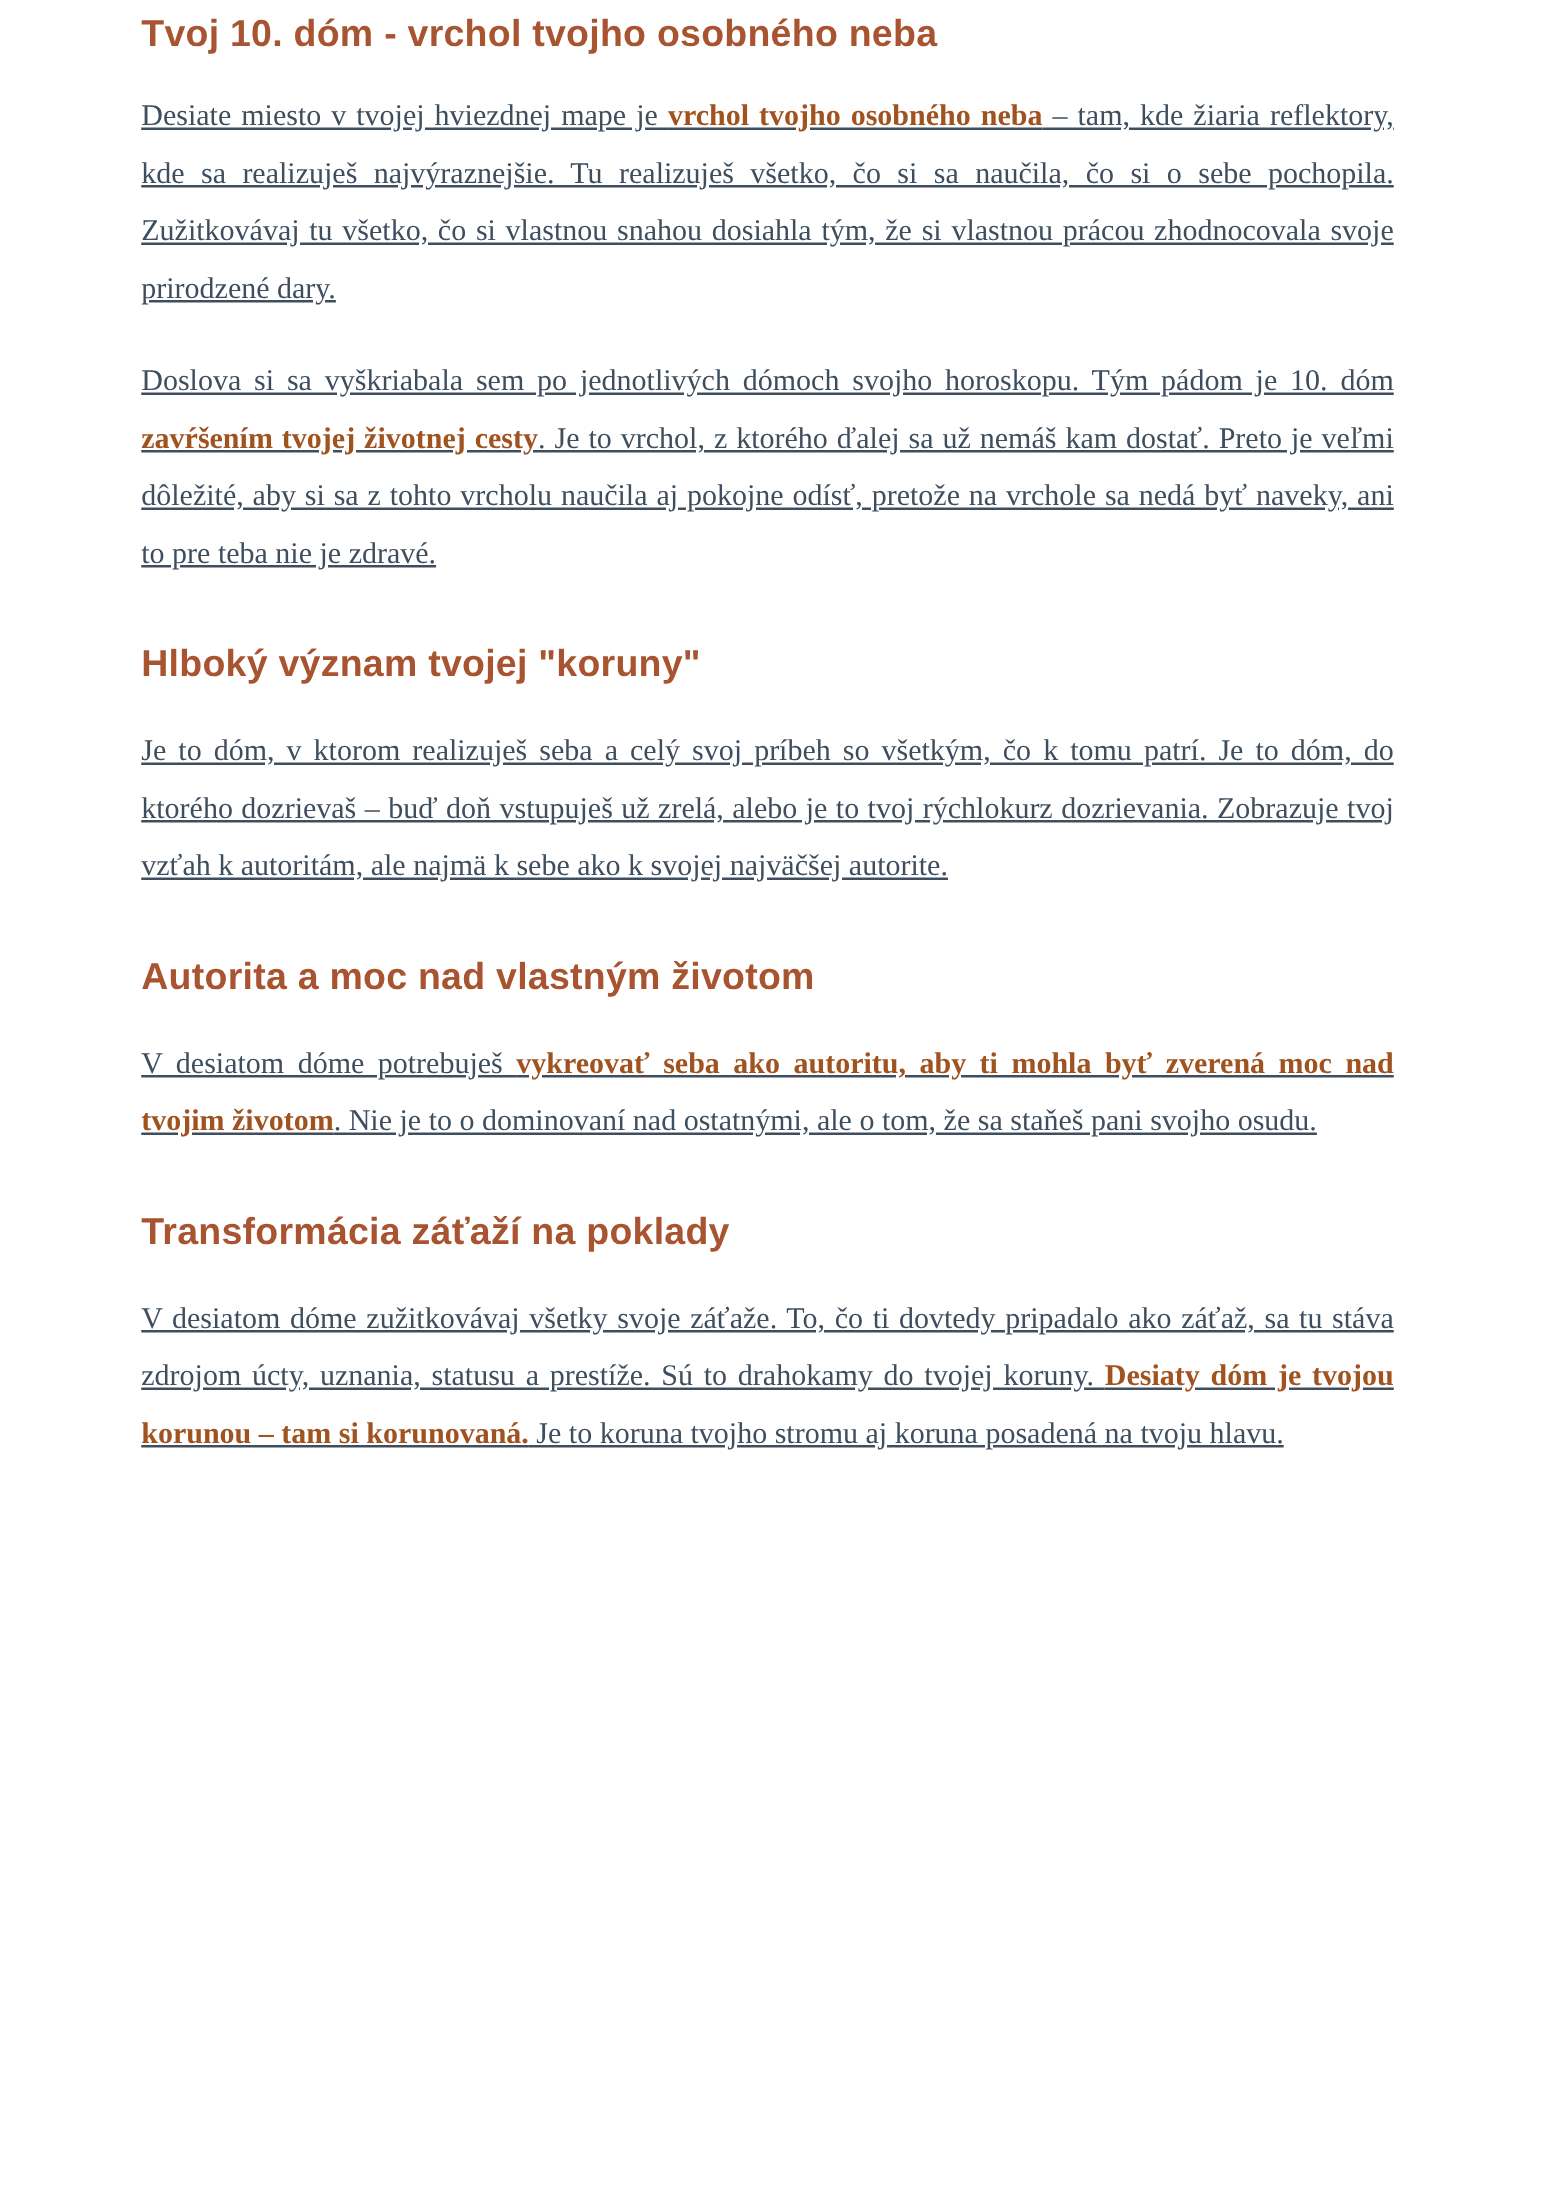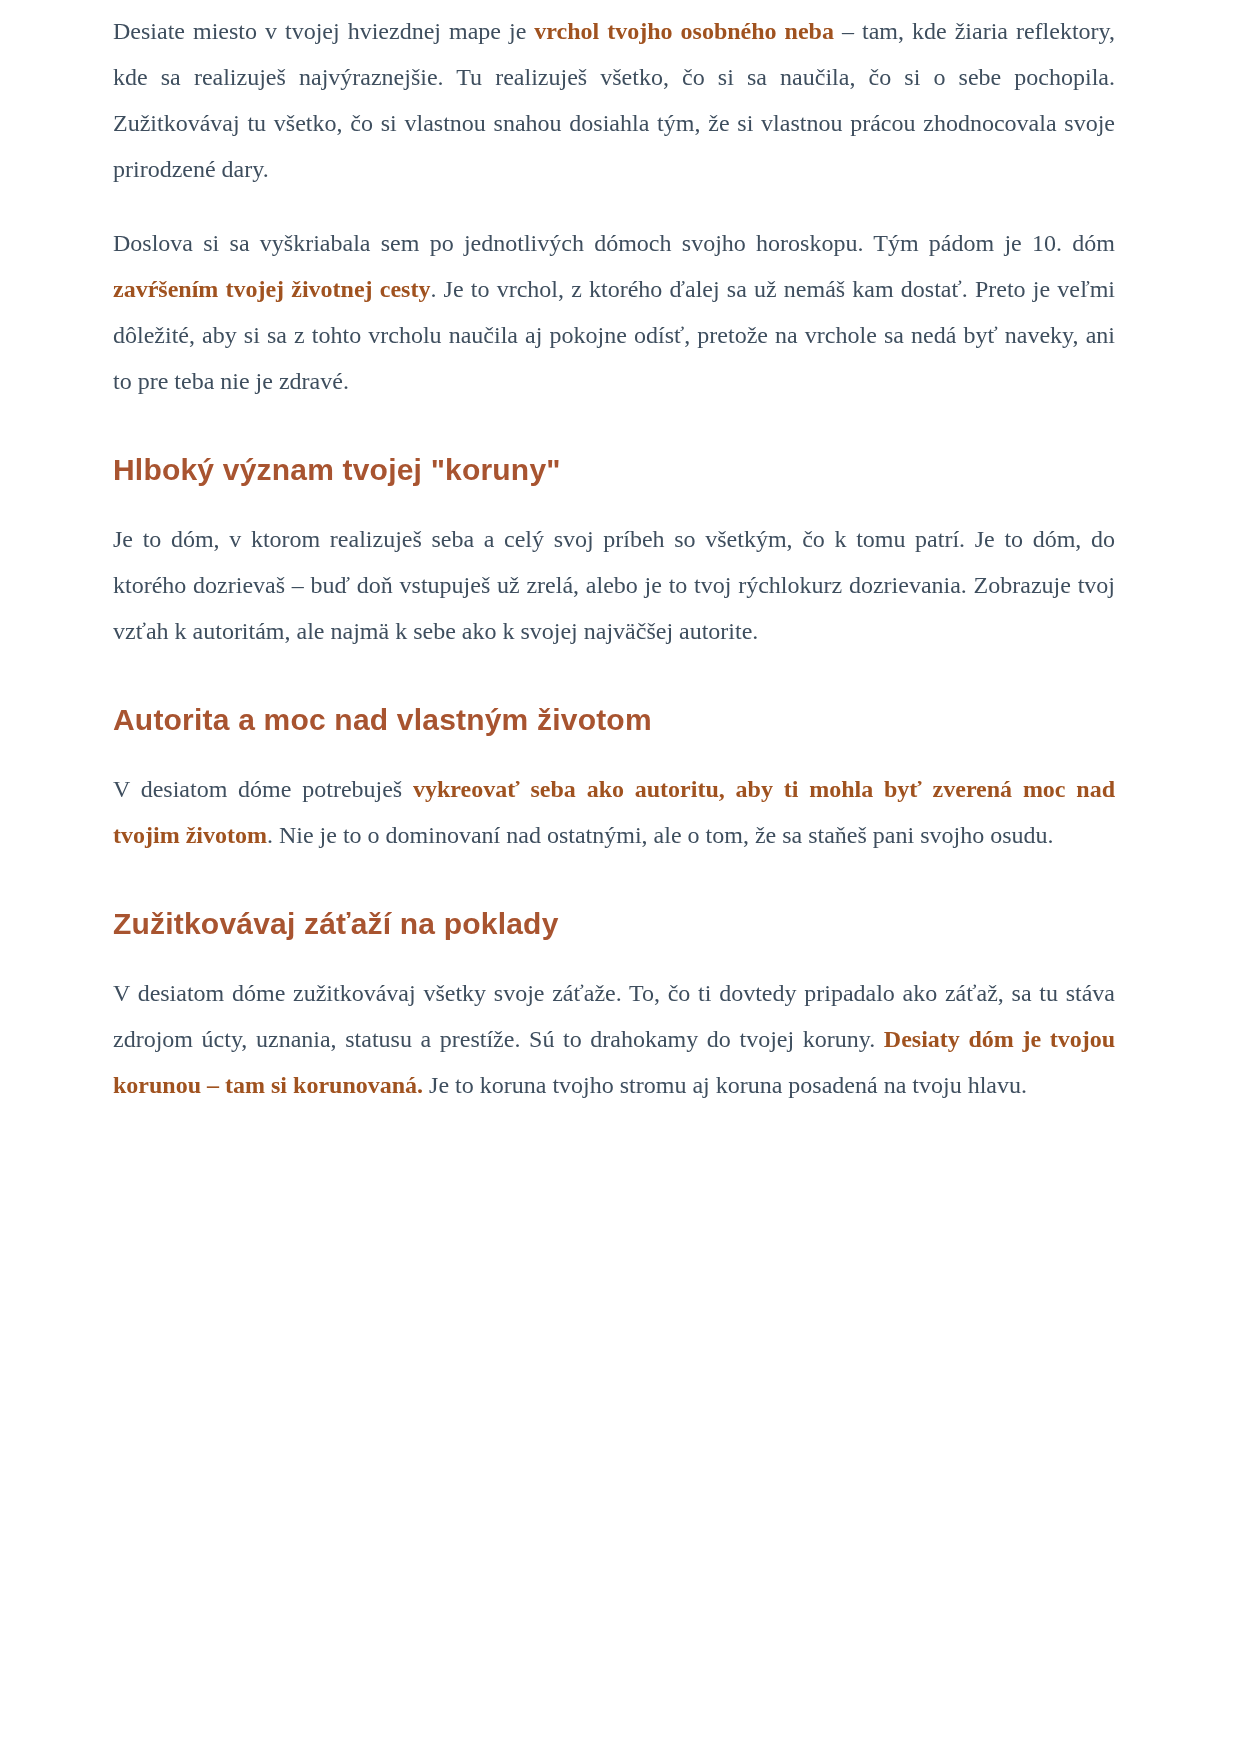--- a/index.html
+++ b/index.html
@@ -27,32 +27,34 @@
     margin:0 0 22px 0;
   }
   h2.sec-heading{margin:46px 0 26px 0;}
   p.para{
     font-family:"Liberation Serif", "DejaVu Serif", serif;
     font-size:24px;
     line-height:46px;
     color:var(--body-color);
     text-align:justify;
     margin:0 0 28px 0;
+    text-decoration:underline;
   }
   .run-normal{color:var(--body-color);}
   .run-accent-bold{color:var(--accent-color);font-weight:bold;}
   .run-accent{color:var(--accent-color);}
 </style>
 </head>
 <body>
 
 <main class="page">
   <article id="article">
+      <h1 class="sec-heading">Tvoj 10. dóm - vrchol tvojho osobného neba</h1>
       <p class="para"><span class="run-normal">Desiate miesto v tvojej hviezdnej mape je </span><span class="run-accent-bold">vrchol tvojho osobného neba</span><span class="run-normal"> – tam, kde žiaria reflektory, kde sa realizuješ najvýraznejšie. Tu realizuješ všetko, čo si sa naučila, čo si o sebe pochopila. Zužitkovávaj tu všetko, čo si vlastnou snahou dosiahla tým, že si vlastnou prácou zhodnocovala svoje prirodzené dary.</span></p>
       <p class="para"><span class="run-normal">Doslova si sa vyškriabala sem po jednotlivých dómoch svojho horoskopu. Tým pádom je 10. dóm </span><span class="run-accent-bold">zavŕšením tvojej životnej cesty</span><span class="run-normal">. Je to vrchol, z ktorého ďalej sa už nemáš kam dostať. Preto je veľmi dôležité, aby si sa z tohto vrcholu naučila aj pokojne odísť, pretože na vrchole sa nedá byť naveky, ani to pre teba nie je zdravé.</span></p>
       <h2 class="sec-heading">Hlboký význam tvojej "koruny"</h2>
       <p class="para"><span class="run-normal">Je to dóm, v ktorom realizuješ seba a celý svoj príbeh so všetkým, čo k tomu patrí. Je to dóm, do ktorého dozrievaš – buď doň vstupuješ už zrelá, alebo je to tvoj rýchlokurz dozrievania. Zobrazuje tvoj vzťah k autoritám, ale najmä k sebe ako k svojej najväčšej autorite.</span></p>
       <h2 class="sec-heading">Autorita a moc nad vlastným životom</h2>
       <p class="para"><span class="run-normal">V desiatom dóme potrebuješ </span><span class="run-accent-bold">vykreovať seba ako autoritu, aby ti mohla byť zverená moc nad tvojim životom</span><span class="run-normal">. Nie je to o dominovaní nad ostatnými, ale o tom, že sa staňeš pani svojho osudu.</span></p>
-      <h2 class="sec-heading">Zužitkovávaj záťaží na poklady</h2>
+      <h2 class="sec-heading">Transformácia záťaží na poklady</h2>
       <p class="para"><span class="run-normal">V desiatom dóme zužitkovávaj všetky svoje záťaže. To, čo ti dovtedy pripadalo ako záťaž, sa tu stáva zdrojom úcty, uznania, statusu a prestíže. Sú to drahokamy do tvojej koruny. </span><span class="run-accent-bold">Desiaty dóm je tvojou korunou – tam si korunovaná.</span><span class="run-normal"> Je to koruna tvojho stromu aj koruna posadená na tvoju hlavu.</span></p>
     </article>
 </main>
 
 </body></html>

